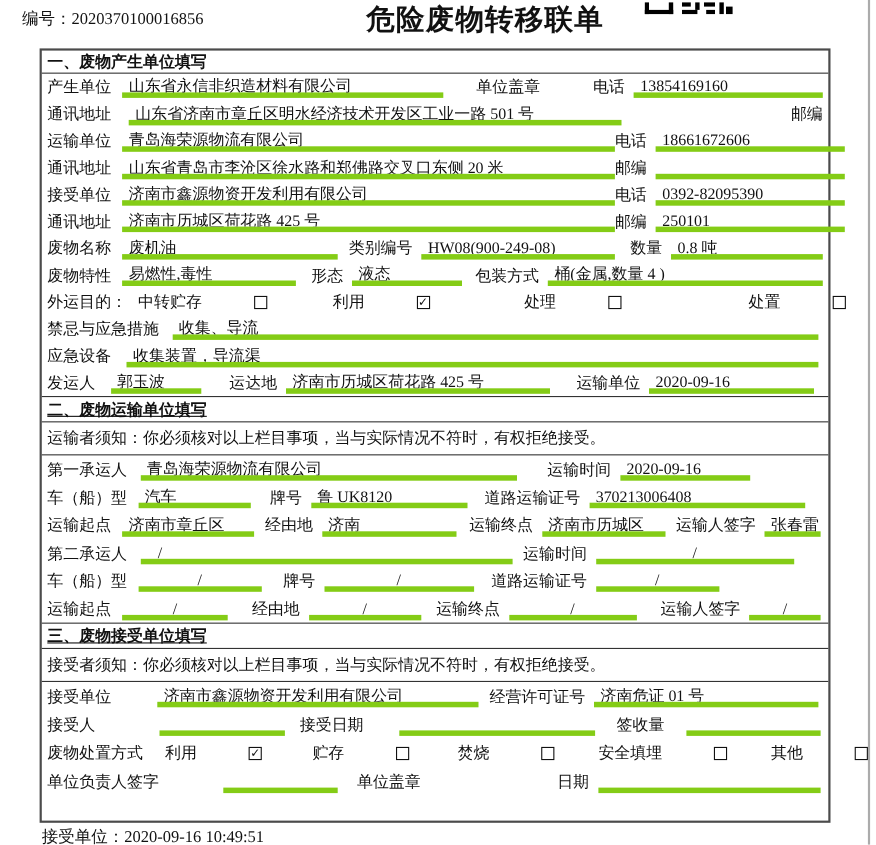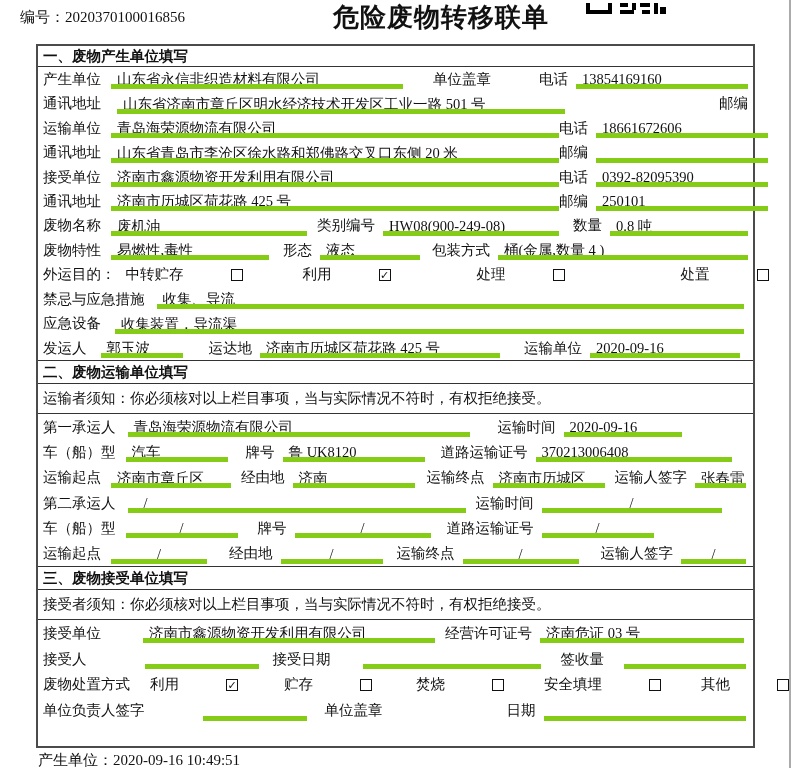--- a/index.html
+++ b/index.html
@@ -4,21 +4,21 @@
 <style>
   * { margin:0; padding:0; box-sizing:border-box; }
   html,body { width:796px; height:768px; background:#fff; overflow:hidden; }
   body { font-family:"Liberation Serif","DejaVu Serif",serif; color:#111; position:relative; }
   .docnum { position:absolute; left:20px; top:8px; font-size:15px; white-space:nowrap; }
   .title { position:absolute; left:333px; top:0px; font-size:26px; font-weight:bold; letter-spacing:1px; white-space:nowrap; }
   .qr { position:absolute; left:586px; top:0; }
   .scan-edge { position:absolute; left:789px; top:0; width:2px; height:768px; background:#ababab; }
   .formtable { position:absolute; left:36px; top:44px; width:719px; height:704px; border:2px solid #4b4b4b; display:flex; flex-direction:column; background:#fff; }
   .sechead { font-weight:bold; font-size:14.5px; flex:none; display:flex; align-items:center; padding-left:5px; height:21px; border-bottom:1.5px solid #333; white-space:nowrap; }
-  .sechead.mid { border-top:1.5px solid #333; height:24px; }
+  .sechead.mid { border-top:1.5px solid #333; height:24px;text-decoration:underline; }
   .notice { flex:none; height:30px; border-bottom:1.3px solid #333; display:flex; align-items:center; padding-left:5px; font-size:14.5px; white-space:nowrap; }
   .row { display:flex; align-items:center; padding:0 5px; flex:none; font-size:14.5px; white-space:nowrap; }
   .h1 { height:24.46px; }
   .h2 { height:25.33px; }
   .h3 { height:25.75px; }
   .lbl { flex:none; }
   .u { border-bottom:5px solid #84cc16; height:20px; line-height:20px; flex:none; padding-left:6px; overflow:hidden; }
   .uflex { flex:1 1 auto; }
   .uc { text-align:center; padding-left:0; }
   .us { padding-left:16px; }
@@ -212,21 +212,21 @@
     <span class="u uc uflex" style="margin-left:8px;margin-right:2px">/</span>
   </div>
 
   <div class="sechead mid">三、废物接受单位填写</div>
   <div class="notice">接受者须知：你必须核对以上栏目事项，当与实际情况不符时，有权拒绝接受。</div>
 
   <div class="row h3">
     <span class="lbl">接受单位</span>
     <span class="u" style="width:292px;margin-left:42px">济南市鑫源物资开发利用有限公司</span>
     <span class="lbl" style="margin-left:10px">经营许可证号</span>
-    <span class="u uflex" style="margin-left:8px;margin-right:4px">济南危证 03 号</span>
+    <span class="u uflex" style="margin-left:8px;margin-right:4px">济南危证 01 号</span>
   </div>
 
   <div class="row h3">
     <span class="lbl">接受人</span>
     <span class="u" style="width:114px;margin-left:58px"></span>
     <span class="lbl" style="margin-left:14px">接受日期</span>
     <span class="u" style="width:178px;margin-left:32px"></span>
     <span class="lbl" style="margin-left:20px">签收量</span>
     <span class="u uflex" style="margin-left:20px;margin-right:2px"></span>
   </div>
@@ -259,14 +259,14 @@
     <span class="lbl">单位负责人签字</span>
     <span class="u" style="width:104px;margin-left:58px"></span>
     <span class="lbl" style="margin-left:18px">单位盖章</span>
     <span class="lbl" style="margin-left:124px">日期</span>
     <span class="u uflex" style="margin-left:8px;margin-right:2px"></span>
   </div>
 
 </div>
 
 <div class="footer">
-  <span>产生单位：</span><span>2020-09-16 10:49:51</span>
+  <span>接受单位：</span><span>2020-09-16 10:49:51</span>
 </div>
 
 </body></html>

